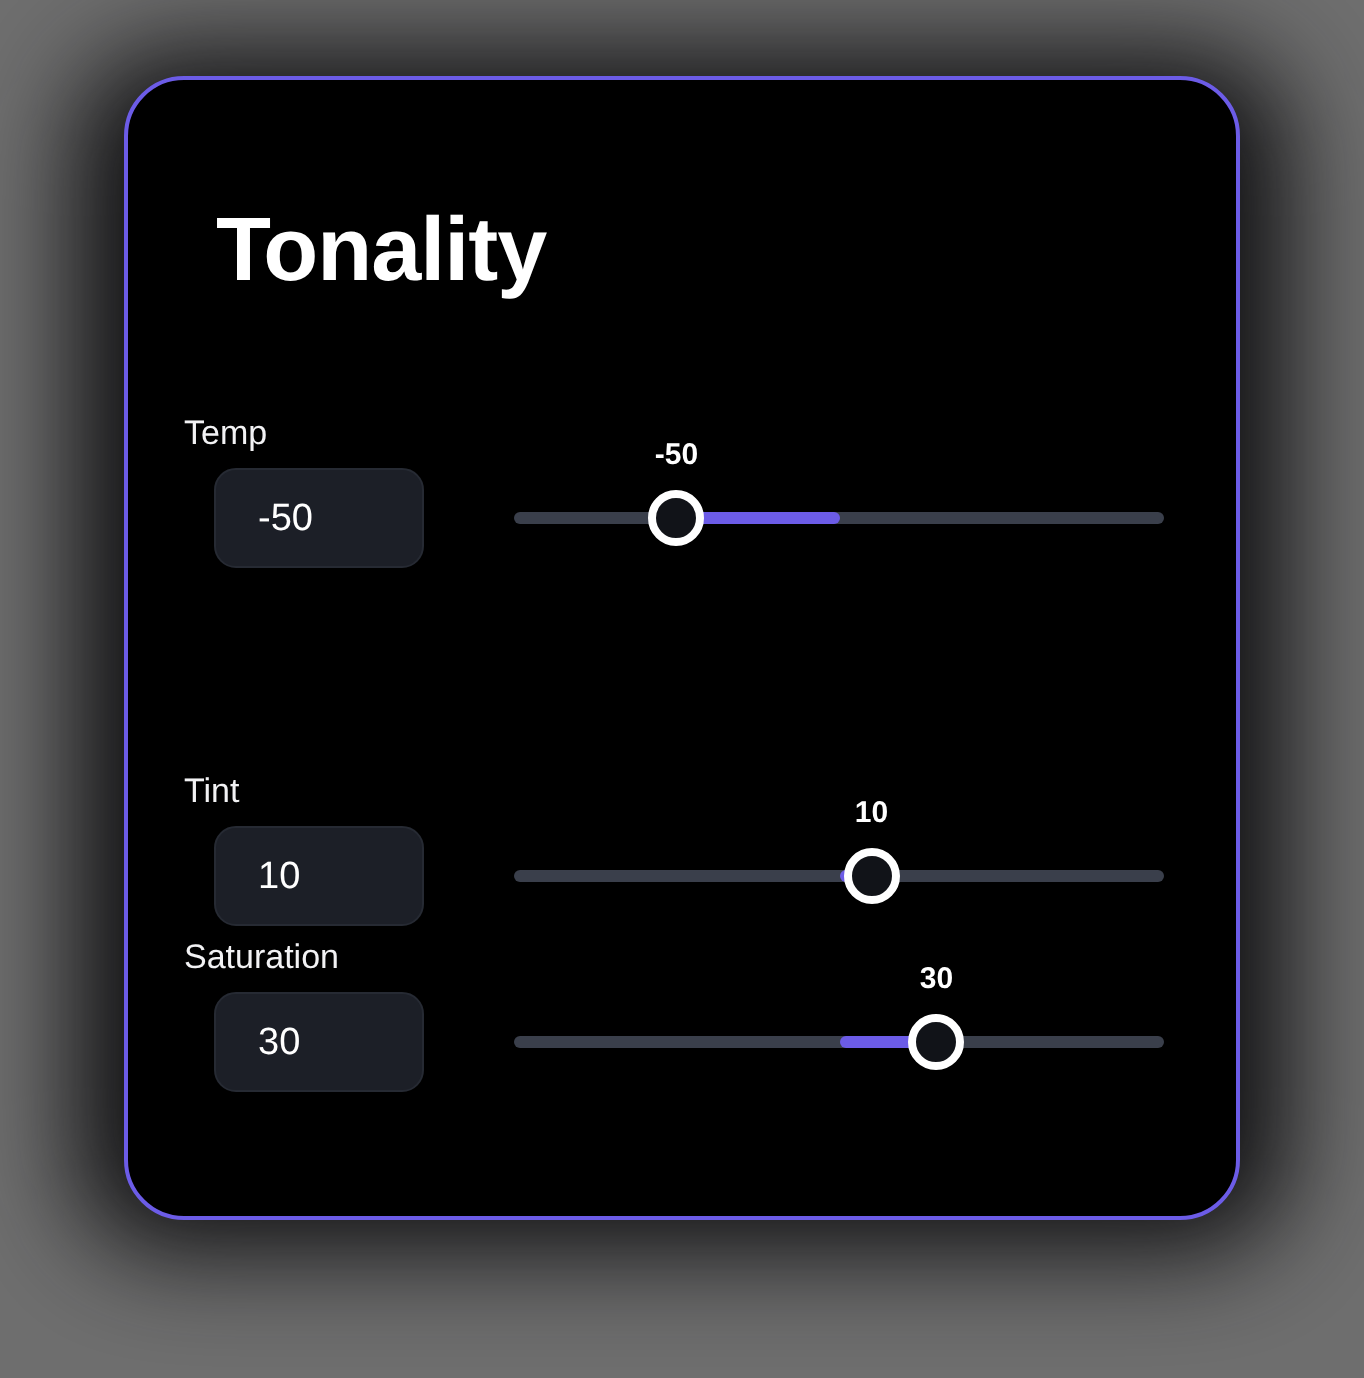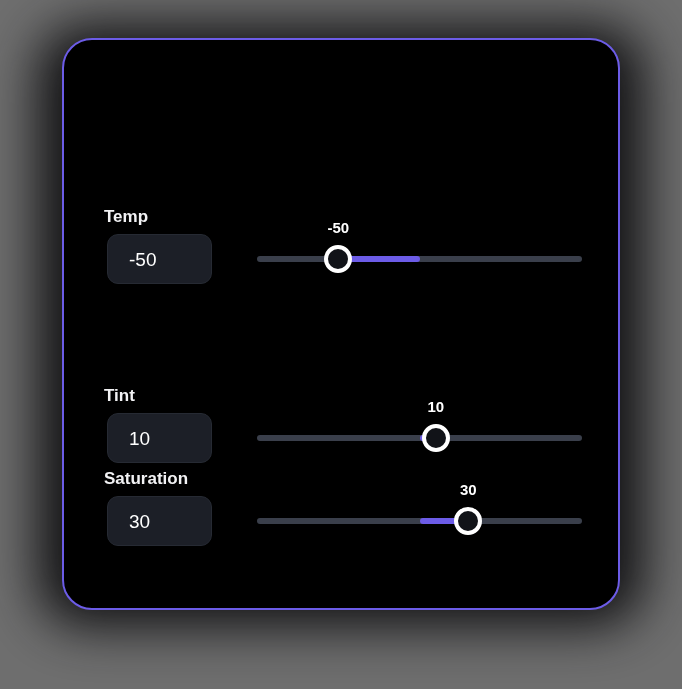--- a/index.html
+++ b/index.html
@@ -63,24 +63,24 @@
     left: 0;
     width: 558px;
     height: 110px;
   }
   .row-0 { top: 168px; }
   .row-1 { top: 299px; margin-top: 48px; }
   .row-2 { top: 430px; }
 
   .field-label {
     position: absolute;
-    left: 40px;
+    left: 28px;
     top: 0px;
     font-size: 17px;
-    font-weight: 700;
+    font-weight: 400;
     color: #f2f2f4;
     line-height: 1;
     white-space: nowrap;
   }
 
   .value-box {
     position: absolute;
     left: 43px;
     top: 26px;
     width: 105px;
@@ -148,20 +148,21 @@
 </style>
 </head>
 <body>
 
 <div class="stage">
 
   <div class="card-glow"></div>
 
   <div class="card">
 
+    <div class="title">Tonality</div>
 
     <div class="row row-0">
       <div class="field-label">Temp</div>
 
       <div class="value-box">
         <span class="value-box-text" placeholder="0">-50</span>
       </div>
 
       <div class="slider">
         <div class="track"></div>

